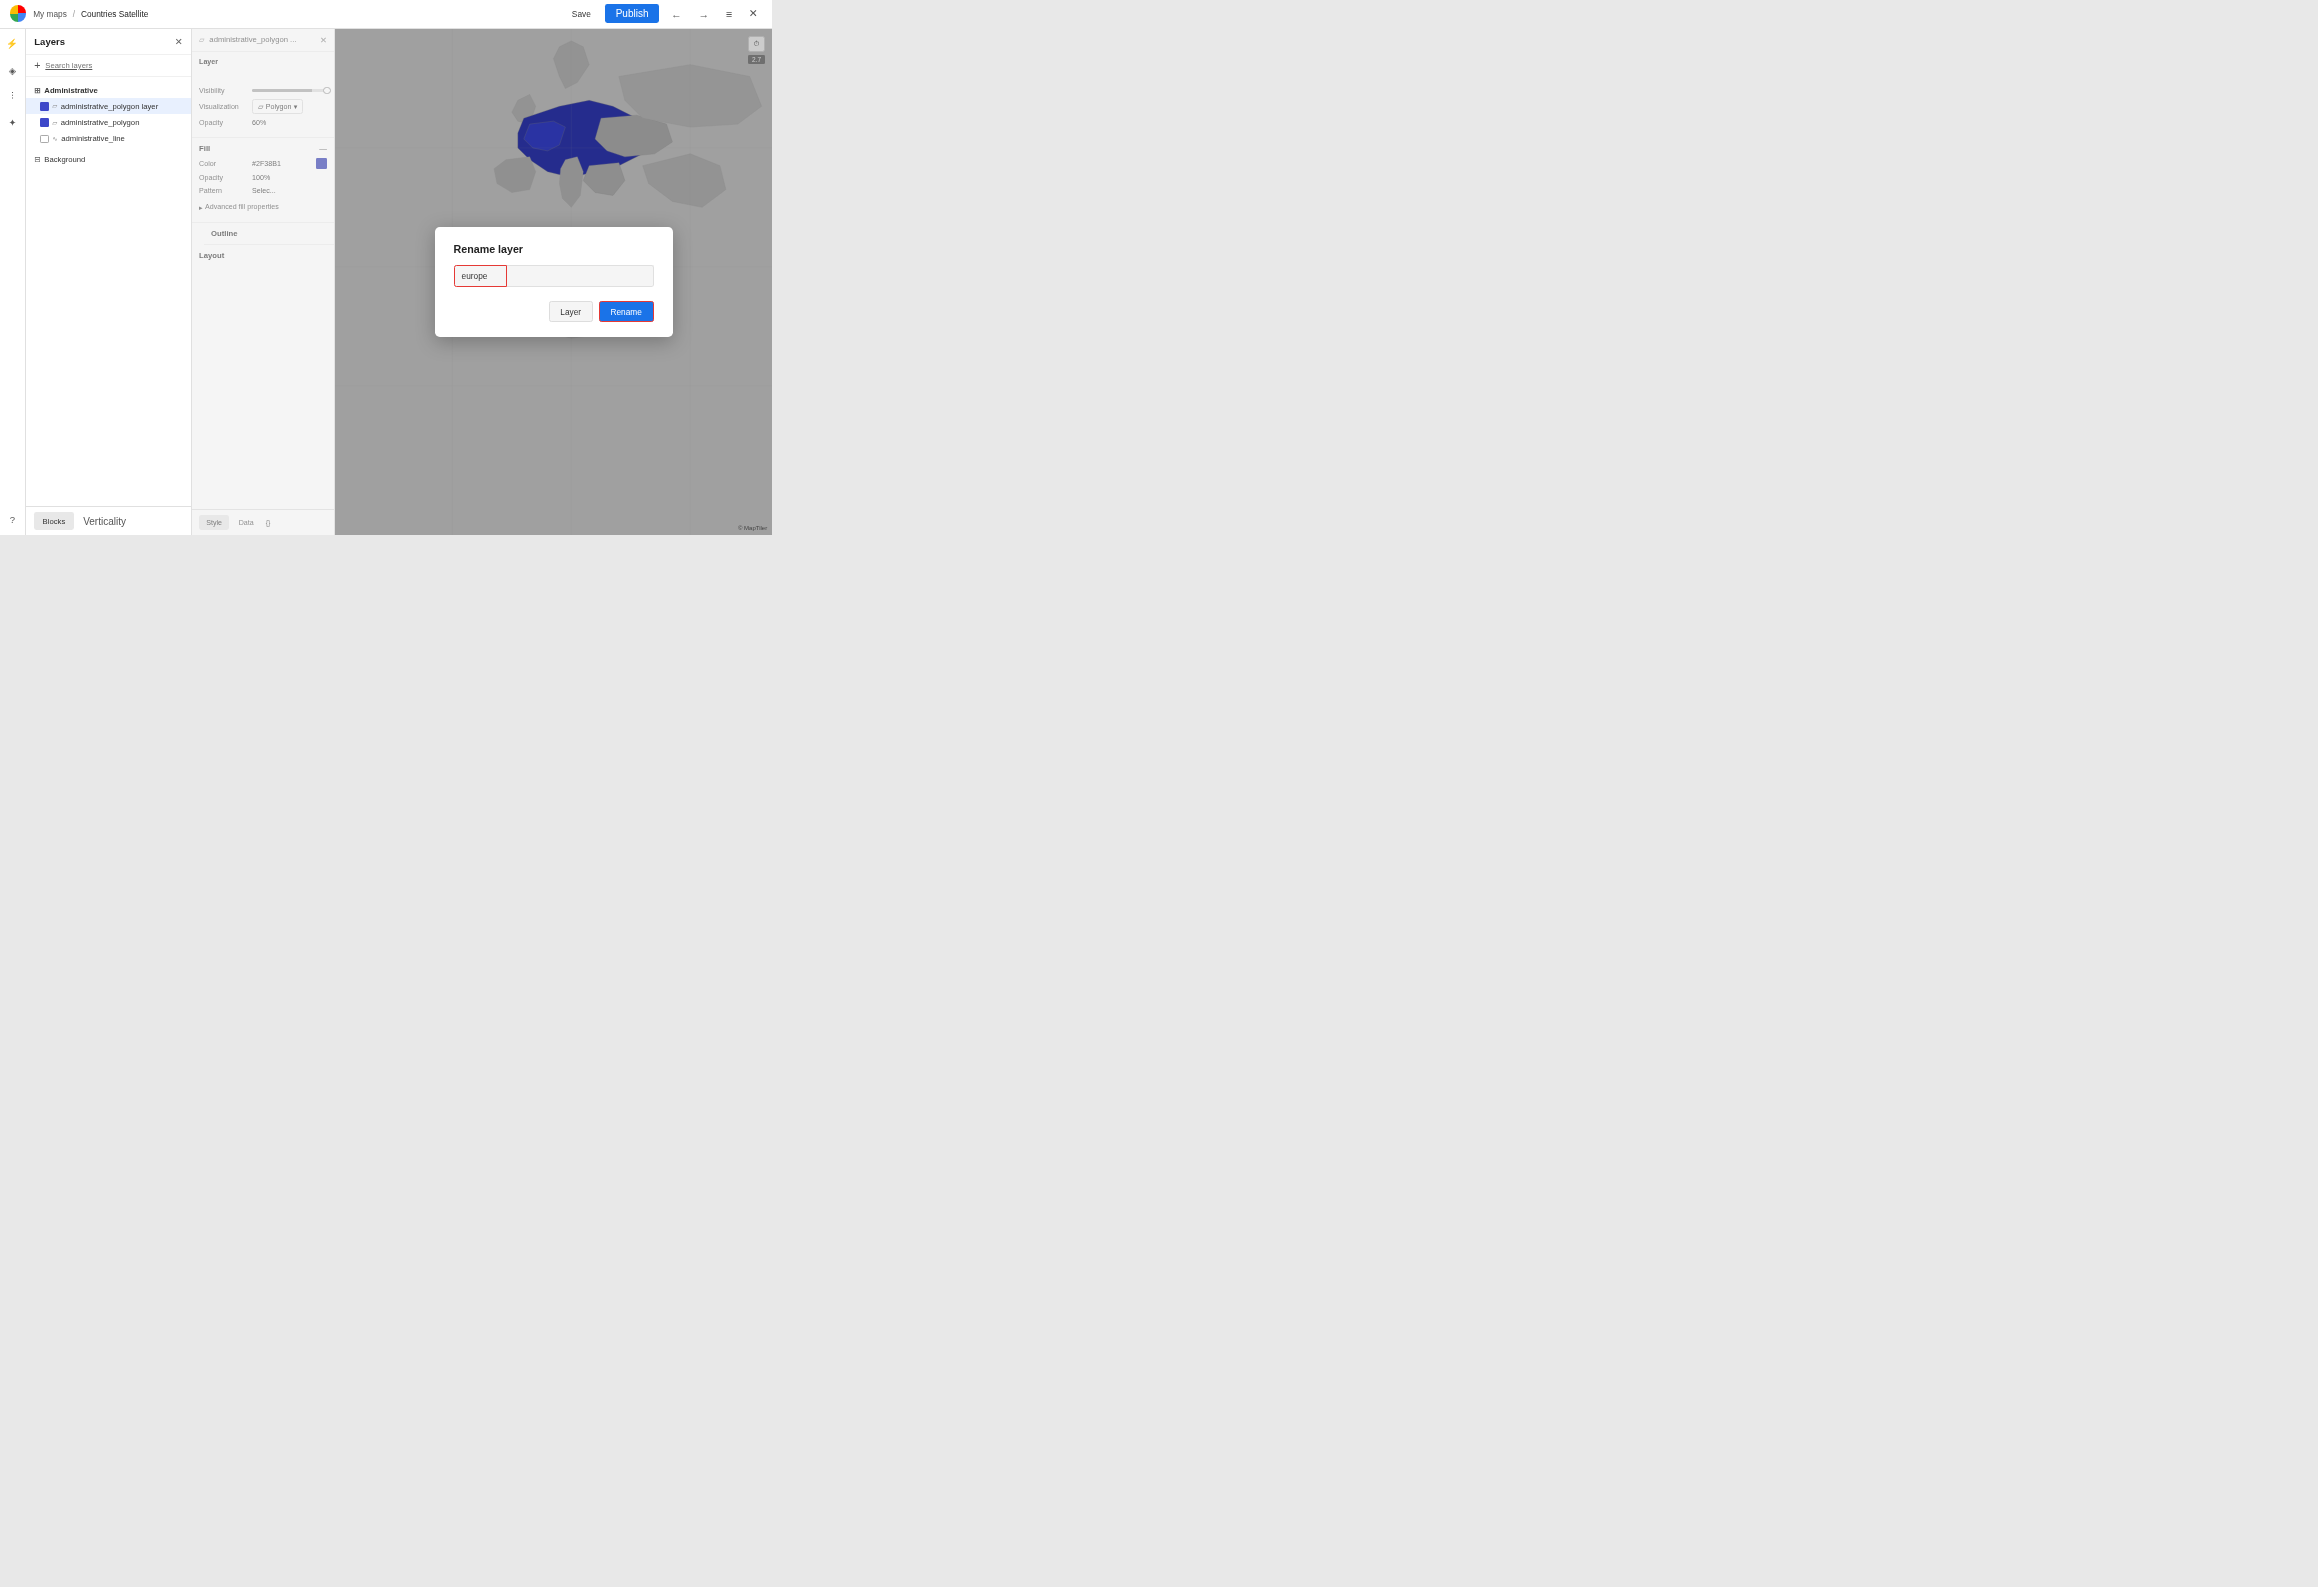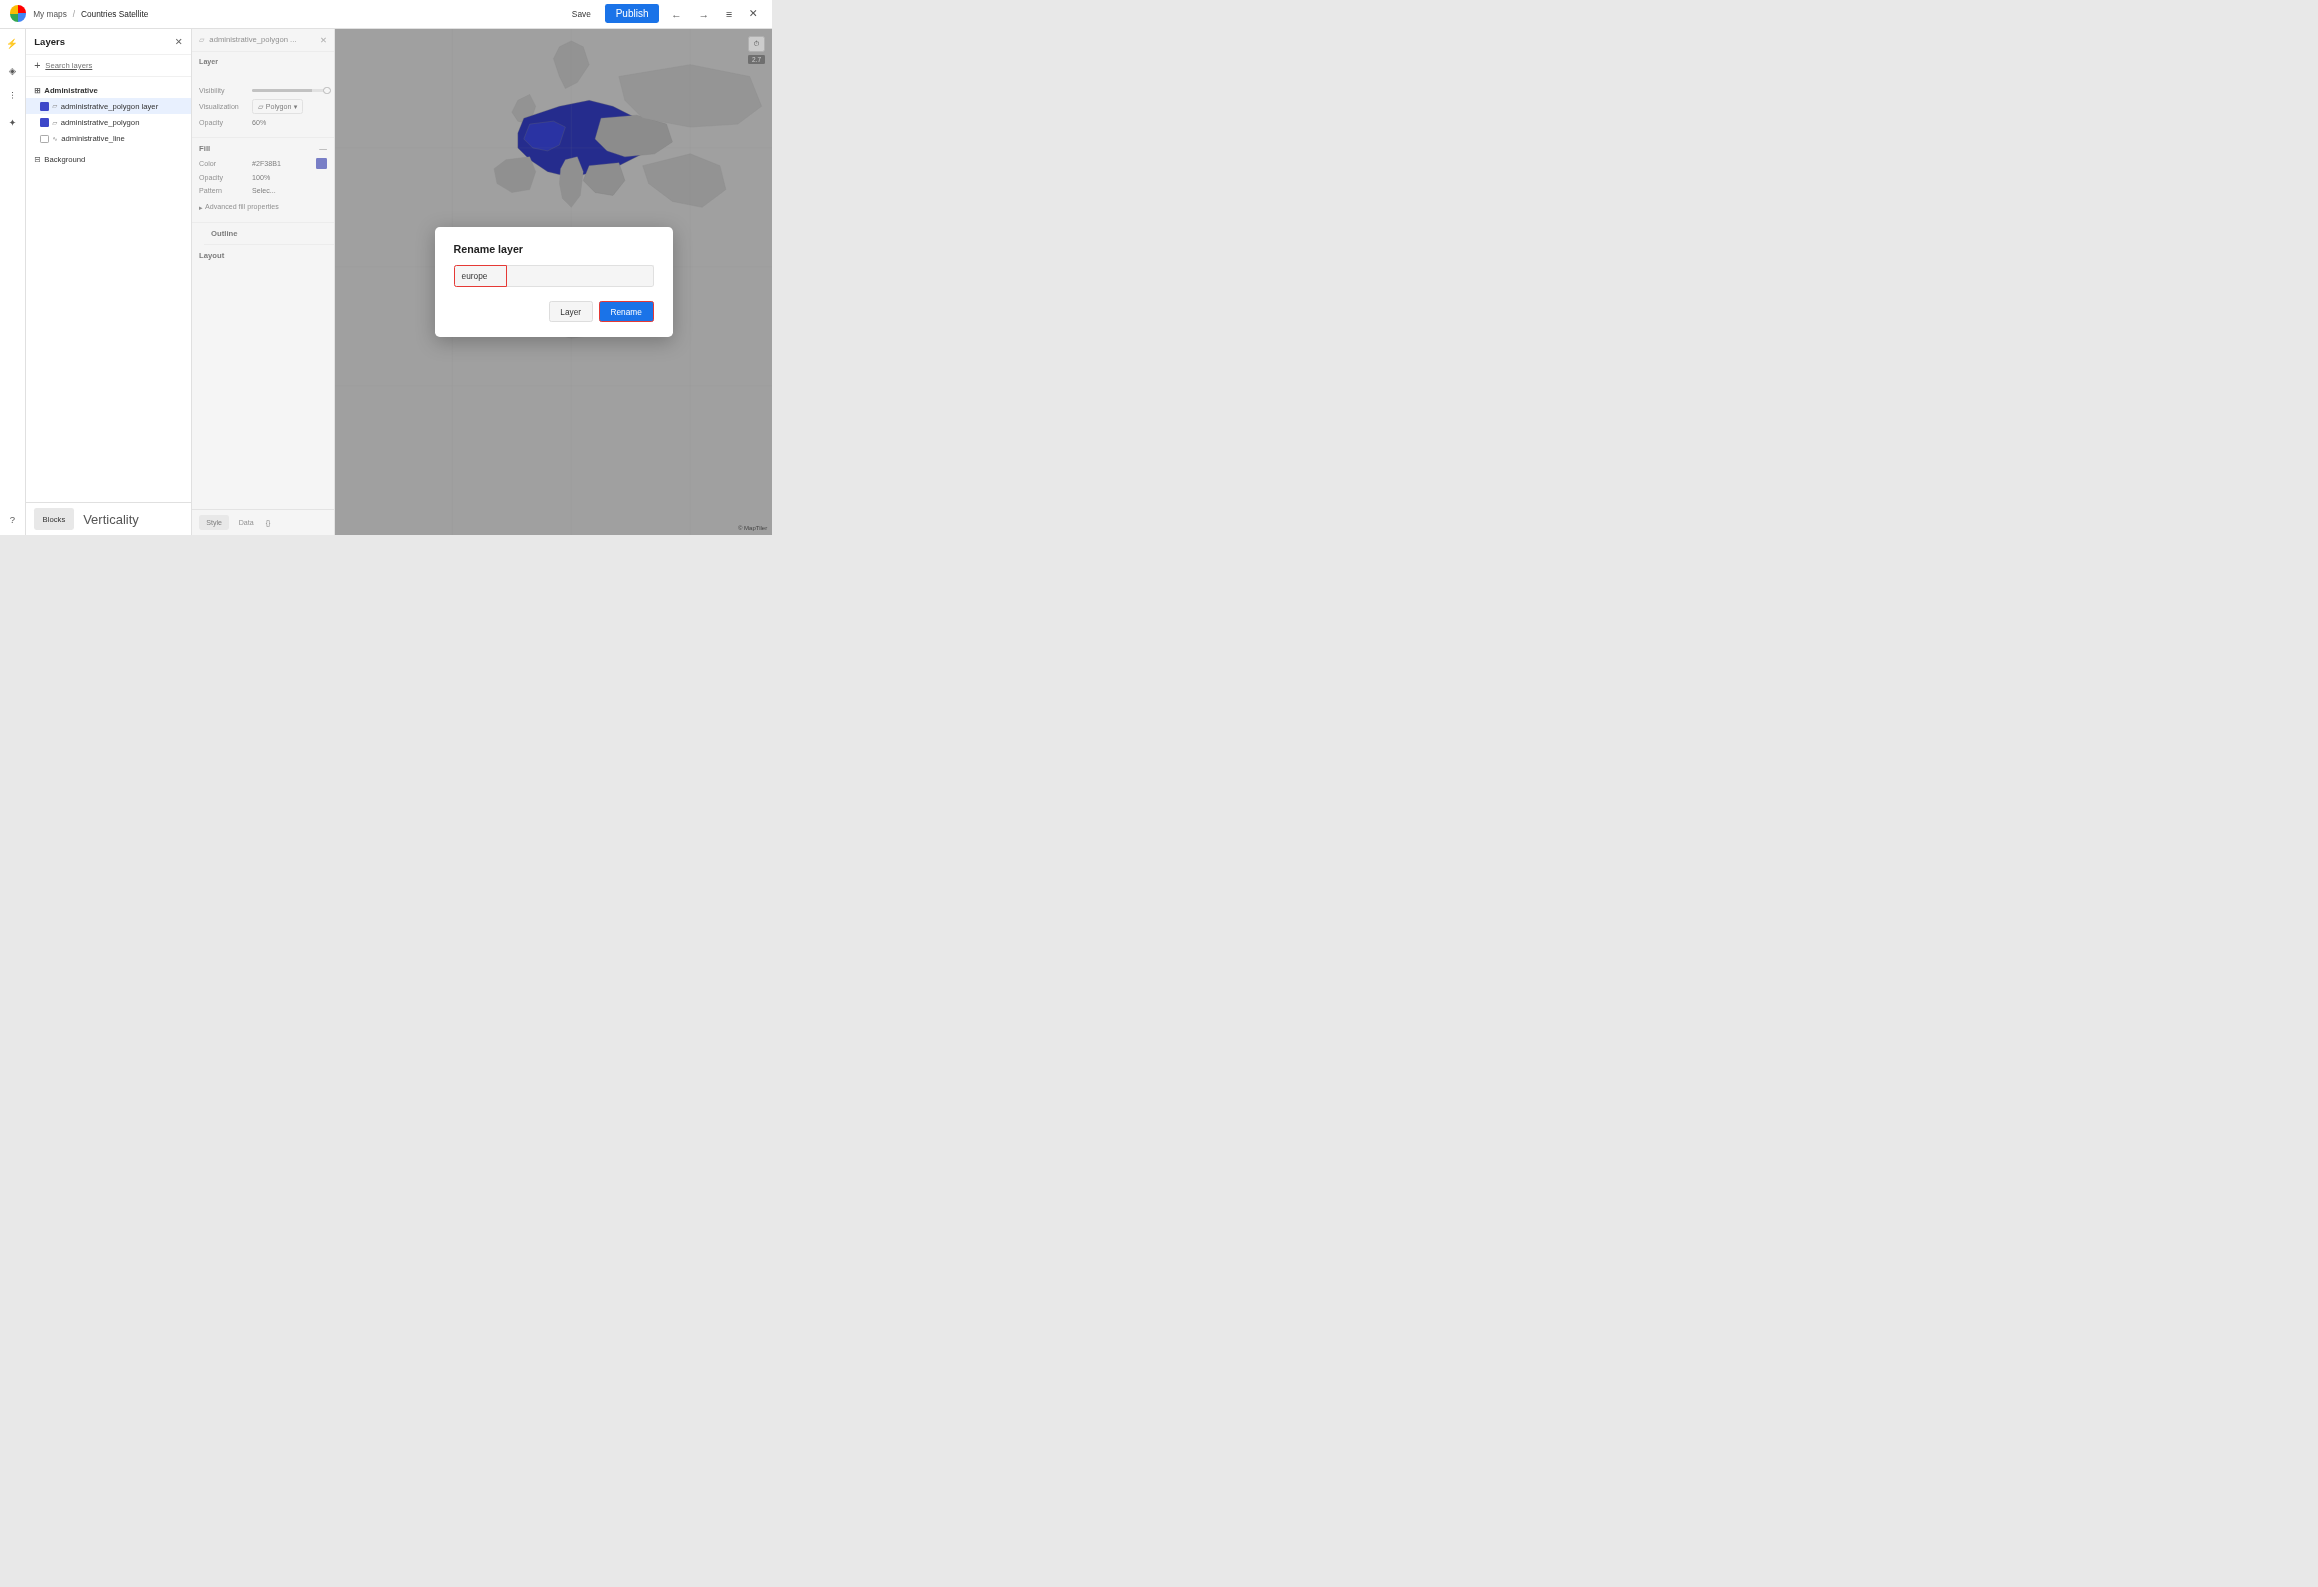--- a/index.html
+++ b/index.html
@@ -223,21 +223,21 @@
       border-radius: 2.4px;
       padding: 3.6px 8.3px;
       font-size: 7.7px;
       cursor: pointer;
       color: #333;
       font-weight: 500;
     }
     .btn-verticality {
       background: none;
       border: none;
-      font-size: 13px;
+      font-size: 10px;
       cursor: pointer;
       color: #555;
       padding: 3.6px 4.8px;
     }
 
     
     .properties-panel {
       width: 143px;
       background: #fff;
       border-right: 0.6px solid #e0e0e0;

